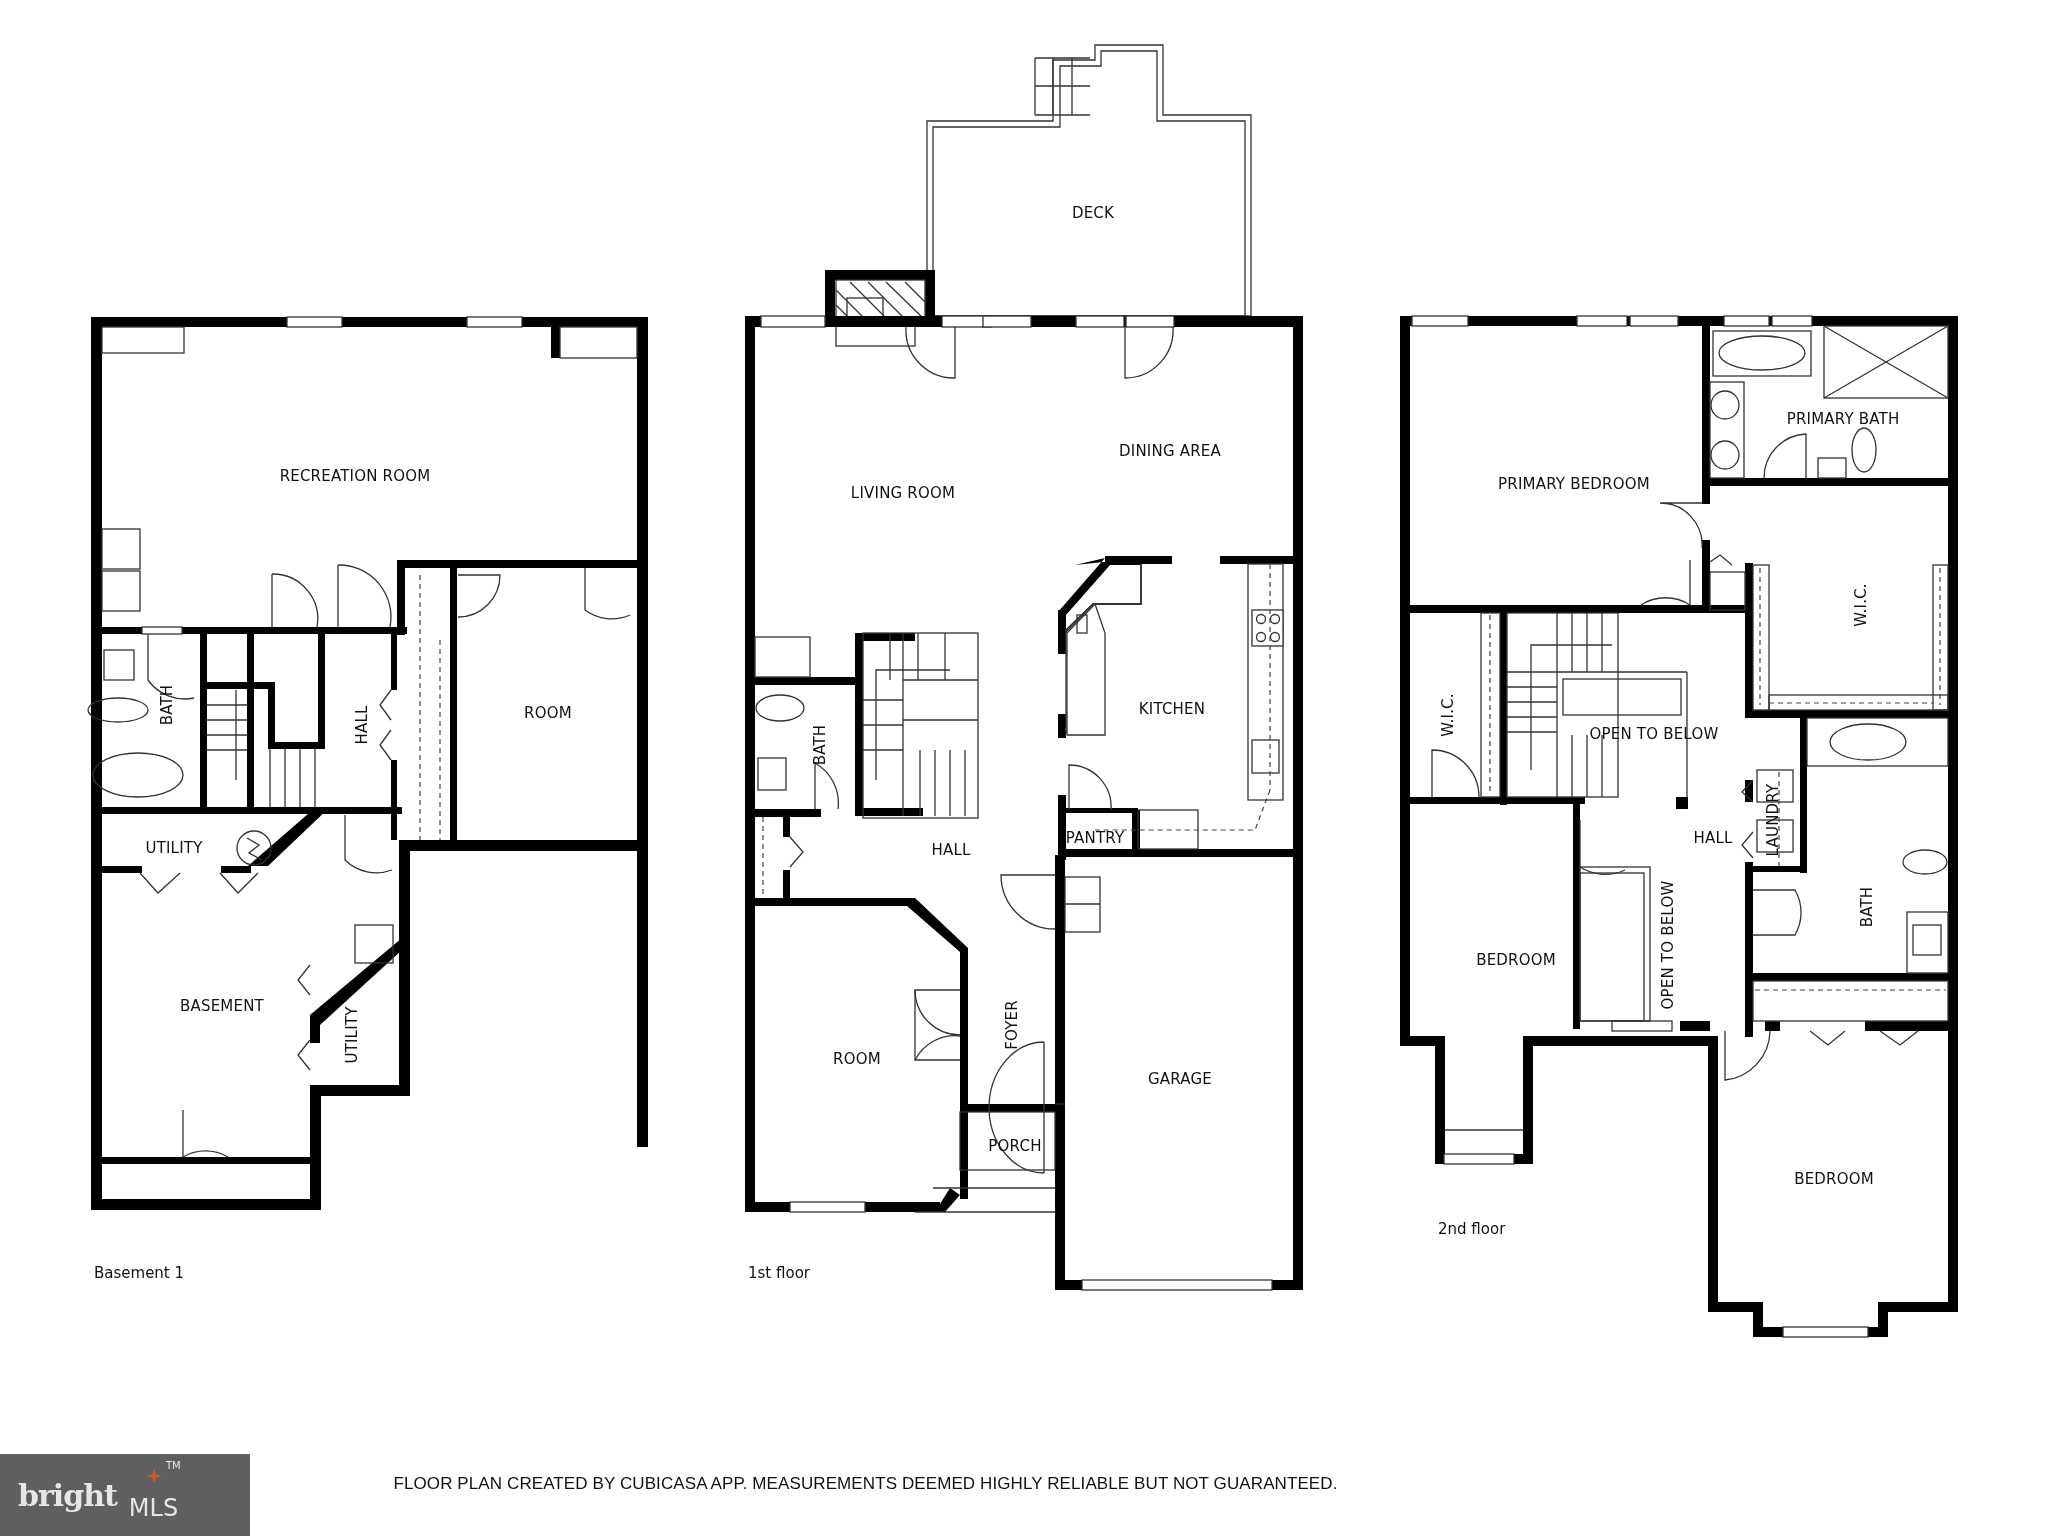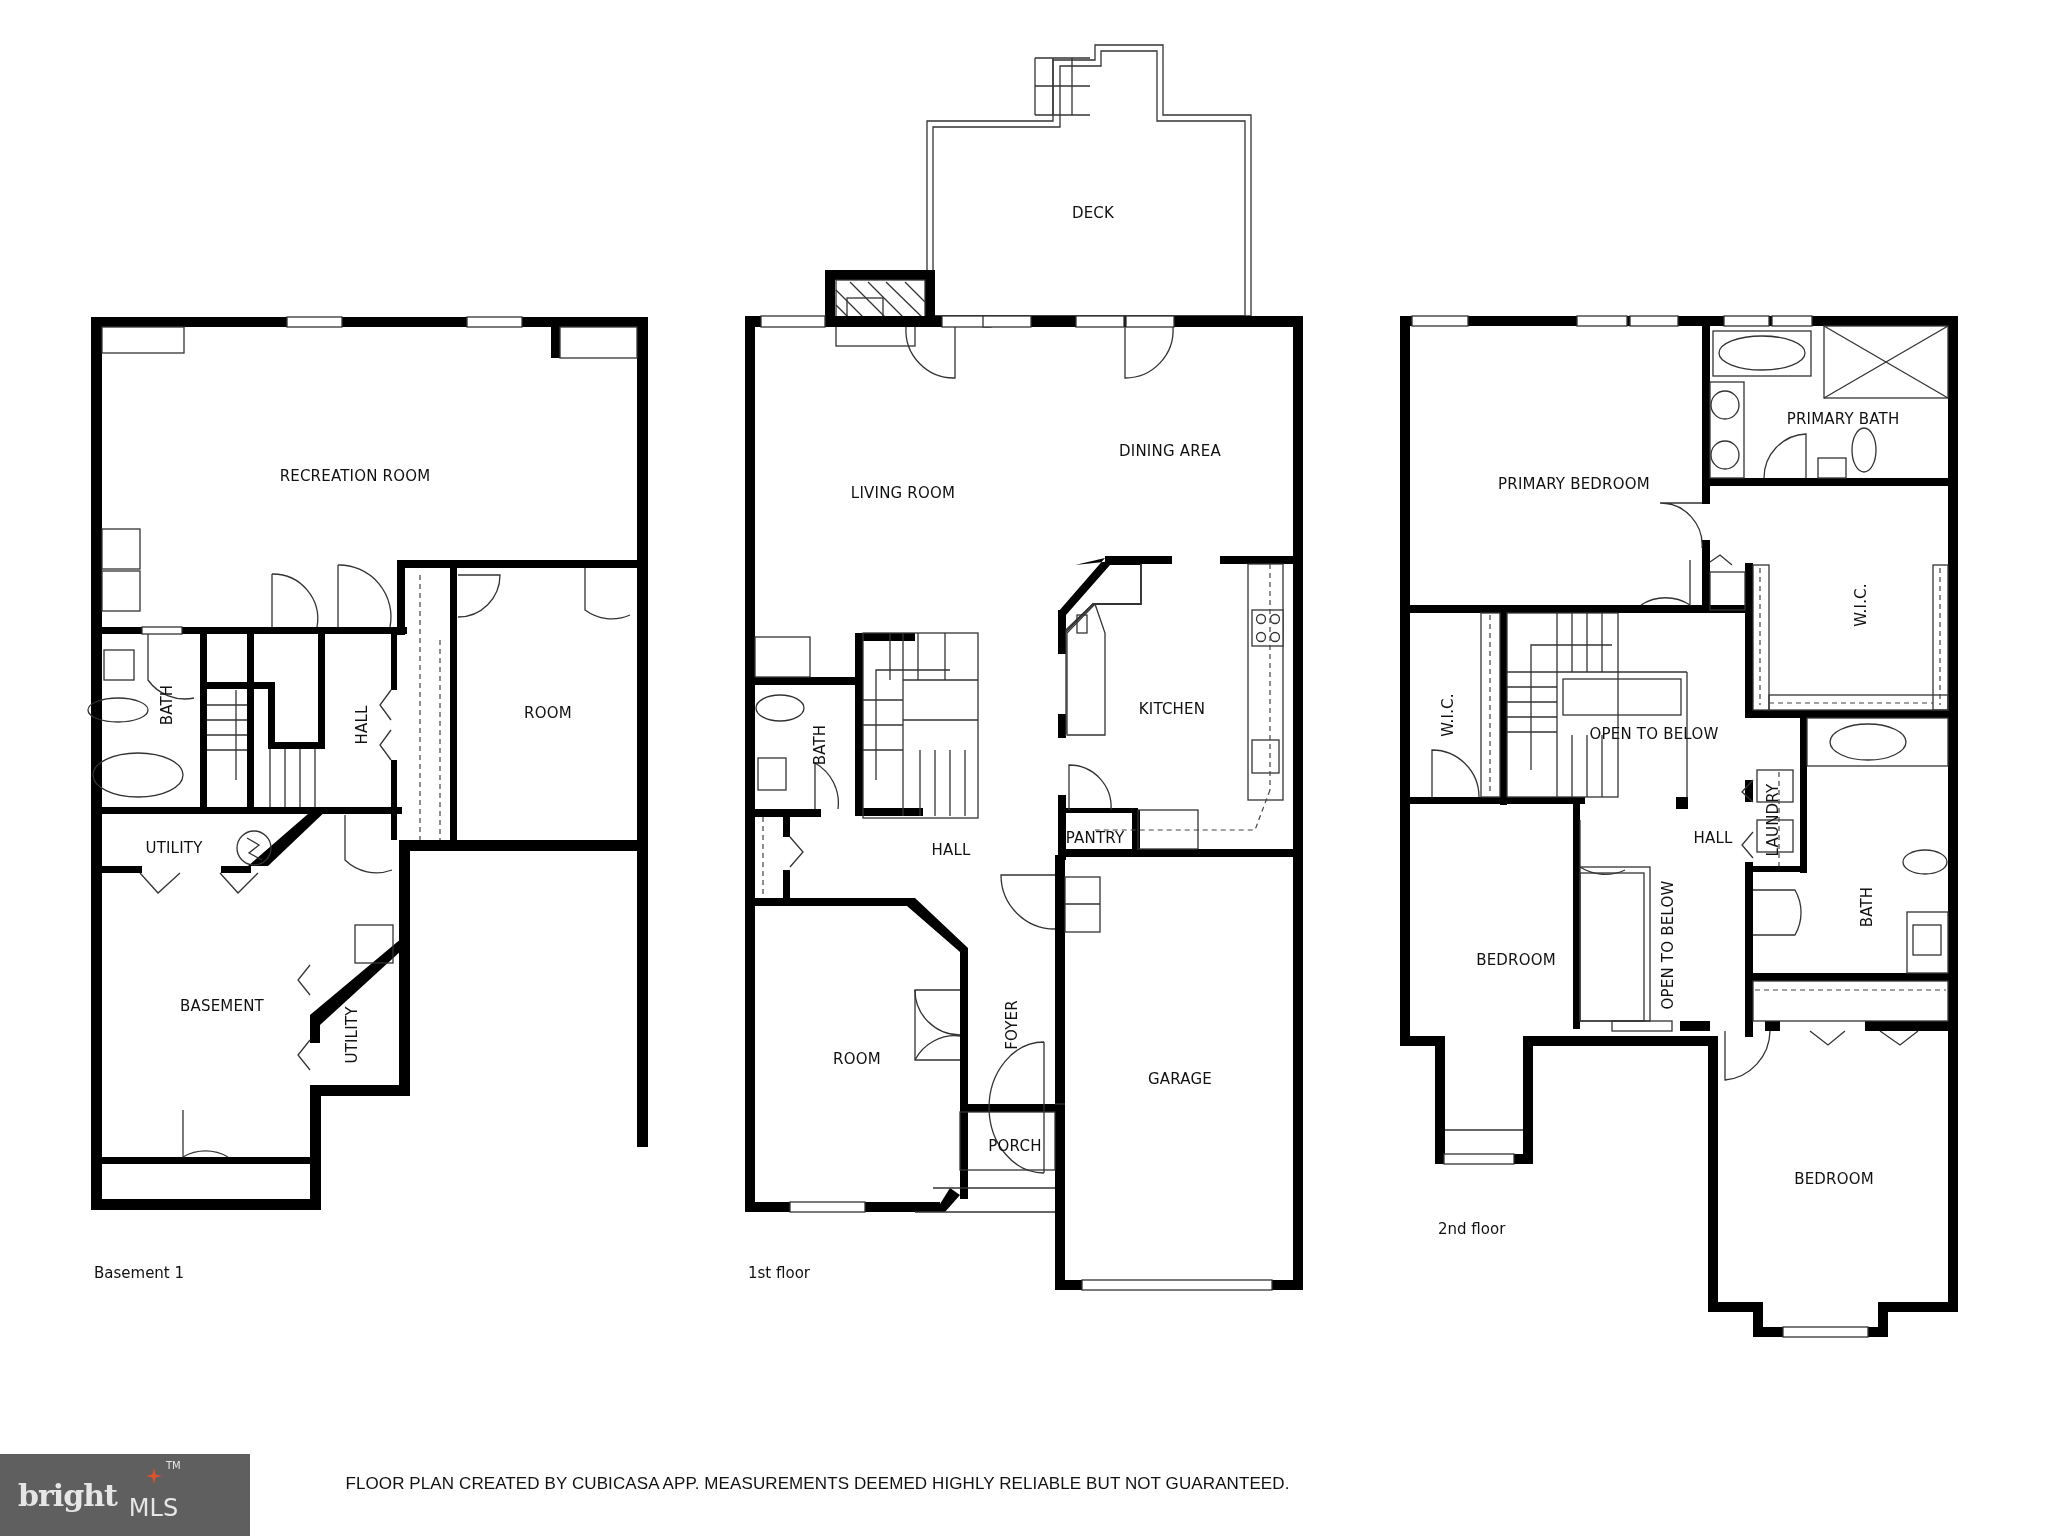--- a/index.html
+++ b/index.html
@@ -5,21 +5,21 @@
   html, body { margin: 0; padding: 0; background: #ffffff; }
   body { width: 2048px; height: 1536px; position: relative; overflow: hidden; font-family: "DejaVu Sans", sans-serif; }
   #plan { position: absolute; left: 0; top: 0; width: 2048px; height: 1536px; }
   .w { fill: #000; }
   .thin { fill: none; stroke: #333; stroke-width: 1.3; }
   .thinw { fill: #fff; stroke: #333; stroke-width: 1.3; }
   .dash { fill: none; stroke: #444; stroke-width: 1.2; stroke-dasharray: 5 4; }
   .win { fill: #fff; stroke: #333; stroke-width: 1.3; }
   .lbl { font-family: "DejaVu Sans", sans-serif; font-size: 15px; fill: #111; letter-spacing: 0.2px; }
   .floorlbl { font-family: "DejaVu Sans", sans-serif; font-size: 15px; fill: #111; }
-  .footer { position: absolute; left: 0; width: 1635px; top: 1474px; text-align: center; font-family: "Liberation Sans", sans-serif; font-size: 17px; color: #111; letter-spacing: 0.1px; }
+  .footer { position: absolute; left: 0; width: 1635px; top: 1474px; text-align: center; font-family: "Liberation Sans", sans-serif; font-size: 17px; color: #111; letter-spacing: 0.1px; padding-left: 48px; }
   .logo { position: absolute; left: 0; top: 1454px; width: 250px; height: 82px; background: #5f5f5f; display: flex; align-items: center; justify-content: flex-start; padding-left: 18px; box-sizing: border-box; }
   .logo-word { font-family: "DejaVu Serif", serif; font-size: 30px; color: #e6e6e6; font-weight: bold; letter-spacing: -1px; position: relative; }
   .logo-star { position: absolute; left: 146px; top: 14px; width: 16px; height: 16px; }
   .logo-tm { position: absolute; left: 166px; top: 6px; font-size: 10px; color: #e6e6e6; font-family: "DejaVu Sans", sans-serif; }
   .logo-mls { font-family: "DejaVu Sans", sans-serif; font-size: 24px; color: #e6e6e6; margin-left: 12px; margin-top: 26px; text-align: right; }
 </style>
 </head>
 <body>
 
 <svg id="plan" viewBox="0 0 2048 1536" xmlns="http://www.w3.org/2000/svg">

